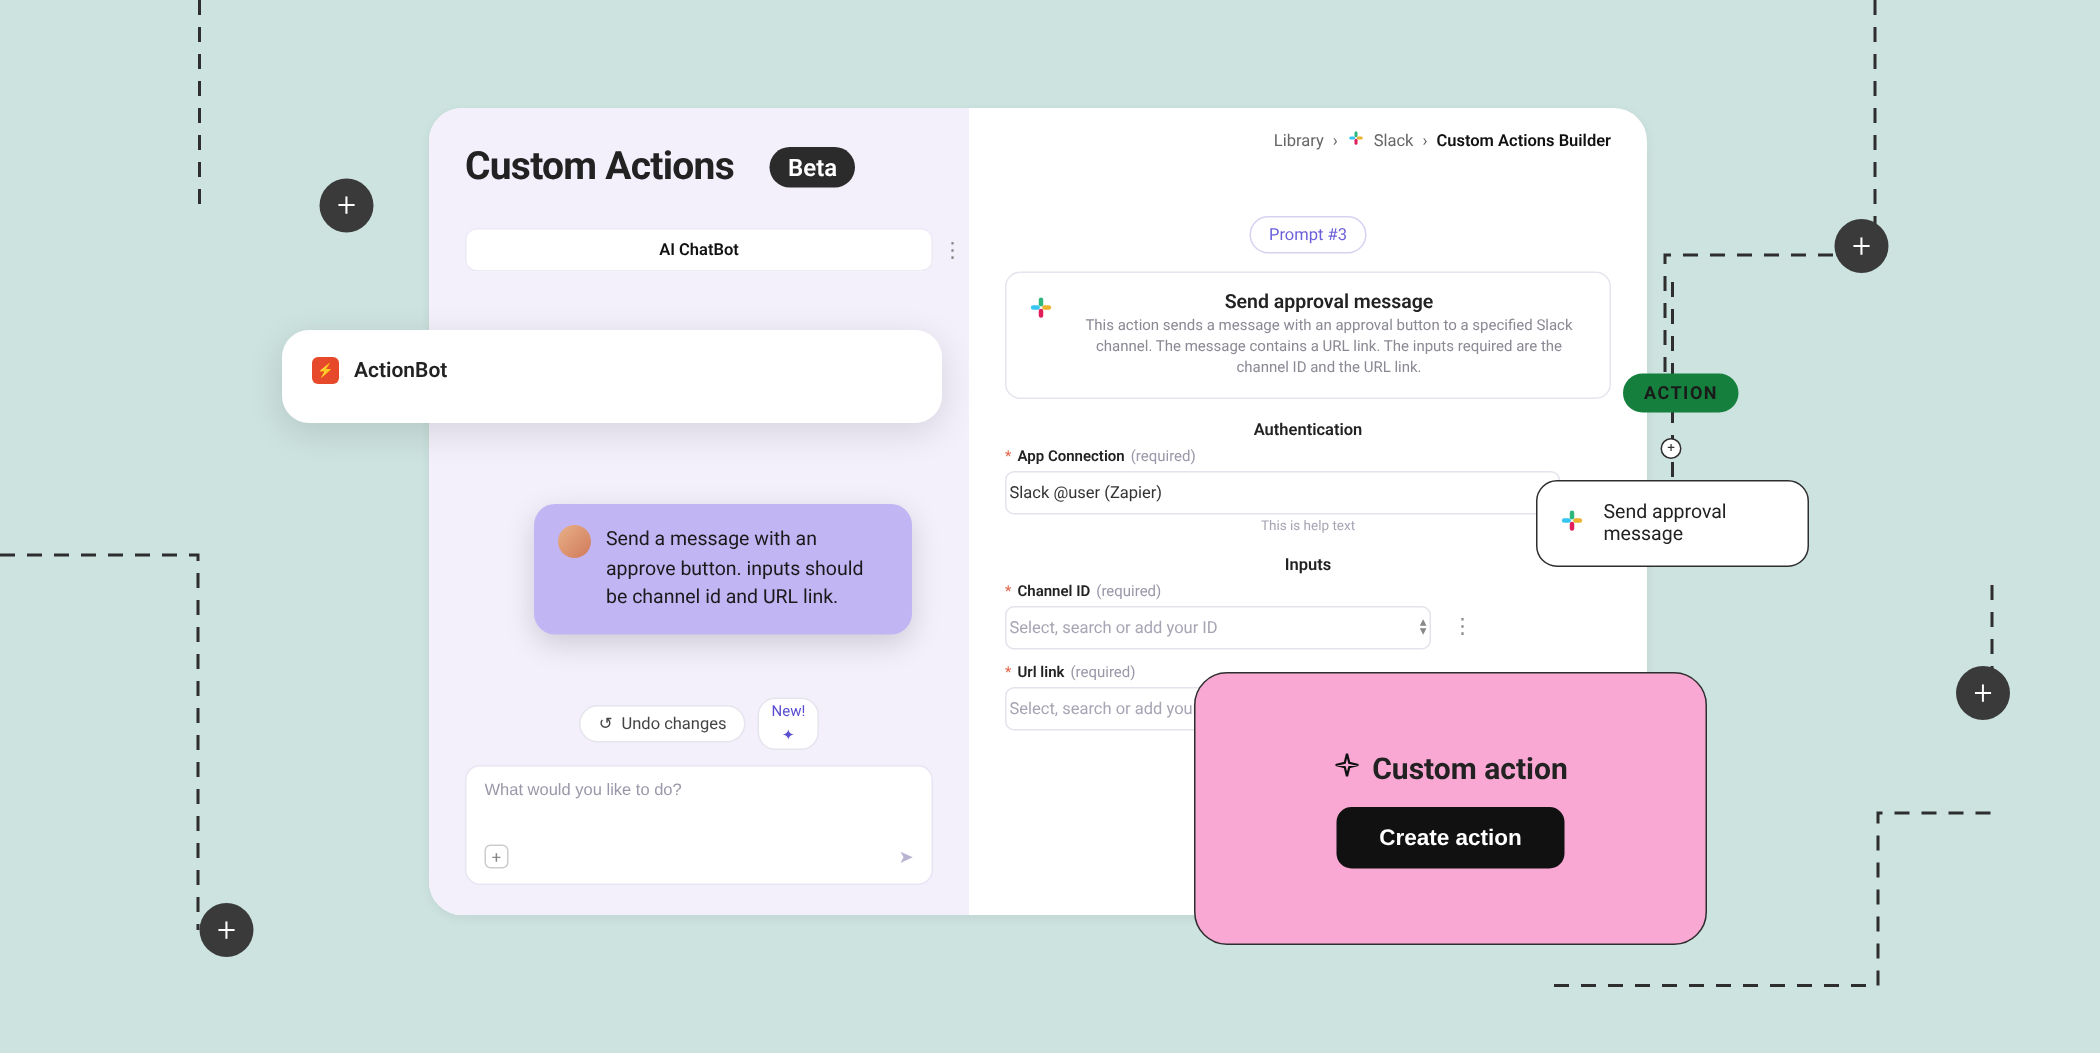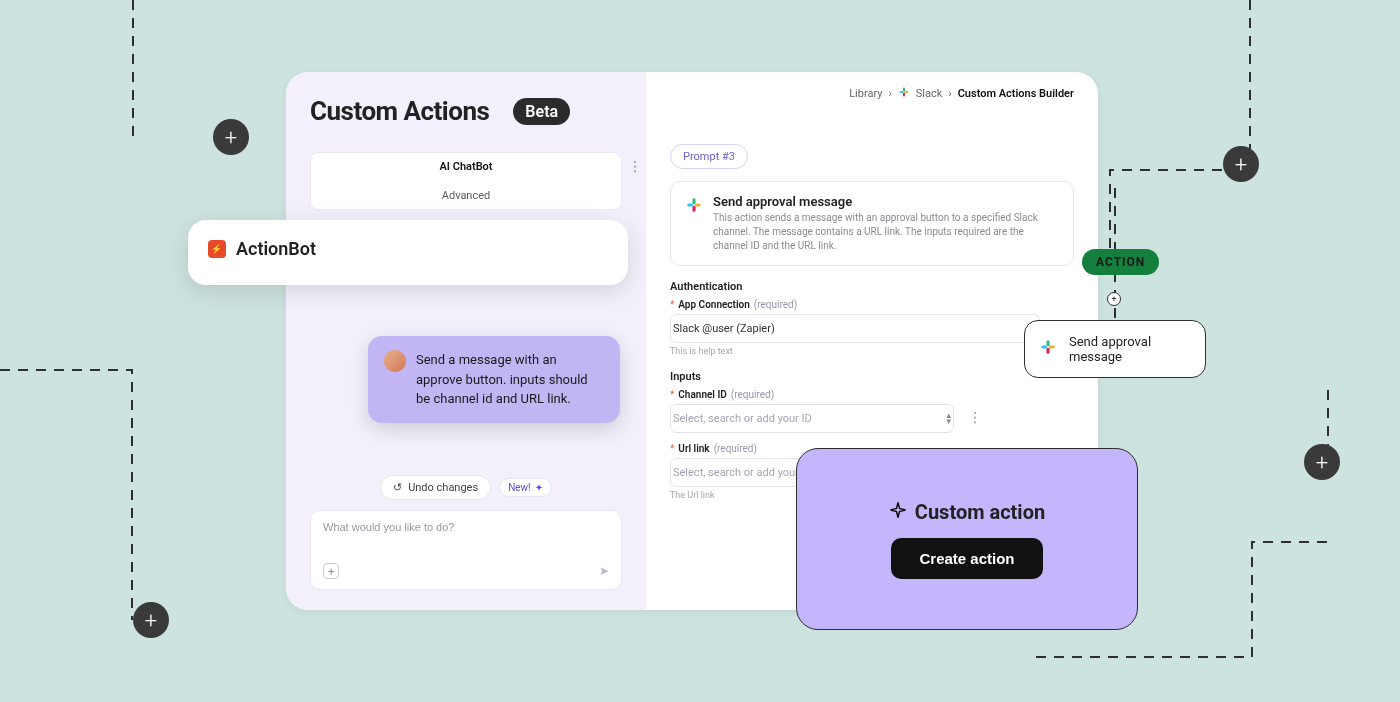--- a/index.html
+++ b/index.html
@@ -18,58 +18,58 @@
     font-size:22px; font-weight:300;
   }
 
   
   .window {
     position:absolute; left:286px; top:72px; width:812px; height:538px;
     background:#fff; border-radius:22px; box-shadow: 0 2px 8px rgba(0,0,0,0.06);
     display:flex;
   }
   .left-panel { width:360px; border-top-left-radius:22px; border-bottom-left-radius:22px; background:#f3effb; padding:24px 24px 20px; display:flex; flex-direction:column; position:relative;}
-  .right-panel { flex:1; padding:20px 24px; position:relative;}
+  .right-panel { flex:1; padding:20px 24px; position:relative;text-align:center;}
 
   .title-row { display:flex; align-items:center; gap:24px; }
   .title { font-size:26px; font-weight:700; letter-spacing:-0.5px; }
   .beta { background:#2b2b2b; color:#fff; font-size:16px; font-weight:600; padding:4px 12px; border-radius:14px;}
 
   .tabbar { display:flex; background:#fff; border-radius:8px; margin-top:26px; box-shadow: inset 0 0 0 1px #ece9f5; position:relative;flex-direction:column;}
   .tab { flex:1; text-align:center; font-size:11px; padding:8px 0; color:#5b5b5b; cursor:pointer;}
   .tab.active { font-weight:600; color:#111;}
   .kebab { position:absolute; right:-20px; top:6px; color:#888; font-size:14px; cursor:pointer;}
 
   .undo-row { display:flex; align-items:center; justify-content:center; gap:8px; margin-top:auto; margin-bottom:12px; position:relative; top:-78px;}
   .undo { display:flex; align-items:center; gap:6px; font-size:11px; color:#444; background:#fff; border:1px solid #e5e5ee; border-radius:16px; padding:5px 12px; cursor:pointer;}
-  .newchip { display:flex; align-items:center; gap:4px; font-size:10px; color:#5a4fcf; background:#fff; border:1px solid #e5e5ee; border-radius:12px; padding:3px 8px;}
+  .newchip { display:flex; align-items:center; gap:4px; font-size:10px; color:#5a4fcf; background:#fff; border:1px solid #e5e5ee; border-radius:12px; padding:3px 8px;flex-direction:column;}
 
   .composer {
     position:absolute; left:24px; right:24px; bottom:20px; height:80px;
     background:#fff; border:1px solid #e8e5f2; border-radius:10px; padding:10px 12px;
     display:flex; flex-direction:column;
   }
   .composer input { border:none; outline:none; font-size:11px; color:#333; background:transparent;}
   .composer input::placeholder { color:#9a97a8; }
   .composer-bottom { margin-top:auto; display:flex; justify-content:space-between; align-items:center;}
   .composer-plus { width:16px; height:16px; border:1px solid #ccc; border-radius:4px; display:flex; align-items:center; justify-content:center; font-size:11px; color:#888; cursor:pointer;}
   .composer-send { color:#b9b4d1; font-size:12px; cursor:pointer;}
 
   
   .bot-bubble {
     position:absolute; left:188px; top:220px; width:440px; background:#fff; border-radius:18px;
     box-shadow: 0 6px 24px rgba(0,0,0,0.12); padding:18px 20px; z-index:20;
   }
   .bot-head { display:flex; align-items:center; gap:10px; margin-bottom:8px;}
   .bot-icon { width:18px; height:18px; background:#e74a2a; border-radius:4px; display:flex; align-items:center; justify-content:center; color:#fff; font-size:9px; font-weight:700;}
-  .bot-name { font-size:18px; font-weight:600;}
+  .bot-name { font-size:14px; font-weight:600;}
   .bot-text { font-size:13px; line-height:1.55; color:#2b2b2b;}
 
   .user-bubble {
-    position:absolute; left:368px; top:336px; width:252px; background:#c2b5f4;
+    position:absolute; left:356px; top:336px; width:252px; background:#c2b5f4;
     border-radius:14px; box-shadow: 0 6px 20px rgba(0,0,0,0.15); padding:14px 16px; z-index:20;
     display:flex; gap:10px; align-items:flex-start;
   }
   .avatar { width:22px; height:22px; border-radius:50%; background:linear-gradient(135deg,#e8b088,#d07a5a); flex-shrink:0; }
   .user-text { font-size:13px; line-height:1.5; color:#1a1a1a; }
 
   
   .crumbs { position:absolute; top:14px; right:24px; font-size:11px; color:#666; display:flex; gap:6px; align-items:center;}
   .crumbs .link { cursor:pointer; }
   .crumbs .active { color:#111; font-weight:600;}
@@ -105,21 +105,21 @@
   .flow-plus { position:absolute; left:1107px; top:292px; width:14px; height:14px; border-radius:50%; background:#fff; border:1px solid #2e2e2e; z-index:16; display:flex;align-items:center;justify-content:center;font-size:9px;color:#333;}
 
   .action-pill {
     position:absolute; left:1082px; top:249px; background:#15803d; color:#1a1a1a;
     font-size:12px; font-weight:700; letter-spacing:1px; padding:6px 14px; border-radius:14px; z-index:15;
   }
 
   
   .promo {
     position:absolute; left:796px; top:448px; width:342px; height:182px;
-    background:#c4b5fd; border:1px solid #2e2e2e; border-radius:22px;
+    background:#f9a8d4; border:1px solid #2e2e2e; border-radius:22px;
     display:flex; flex-direction:column; align-items:center; justify-content:center; gap:14px; padding:24px; z-index:30;
   }
   .promo-title { display:flex; align-items:center; gap:8px; font-size:20px; font-weight:700;}
   .promo-desc { font-size:15px; text-align:center; line-height:1.45; color:#222;}
   .promo-btn { background:#111; color:#fff; font-size:15px; font-weight:600; padding:12px 28px; border-radius:10px; cursor:pointer; border:none;}
 
   .chevud { font-size:9px; color:#888; line-height:0.6; display:flex; flex-direction:column;}
 </style>
 </head>
 <body>
@@ -135,21 +135,20 @@
 <div class="plusdot" style="left:1304px; top:444px;">+</div>
 
 <div class="window">
   <div class="left-panel">
     <div class="title-row">
       <div class="title">Custom Actions</div>
       <div class="beta">Beta</div>
     </div>
     <div class="tabbar">
       <div class="tab active">AI ChatBot</div>
-      <div class="tab">Advanced</div>
       <div class="kebab">⋮</div>
     </div>
 
     <div class="undo-row">
       <div class="undo">
         <span>↺</span>
         <span>Undo changes</span>
       </div>
       <div class="newchip">
         <span>New!</span>

